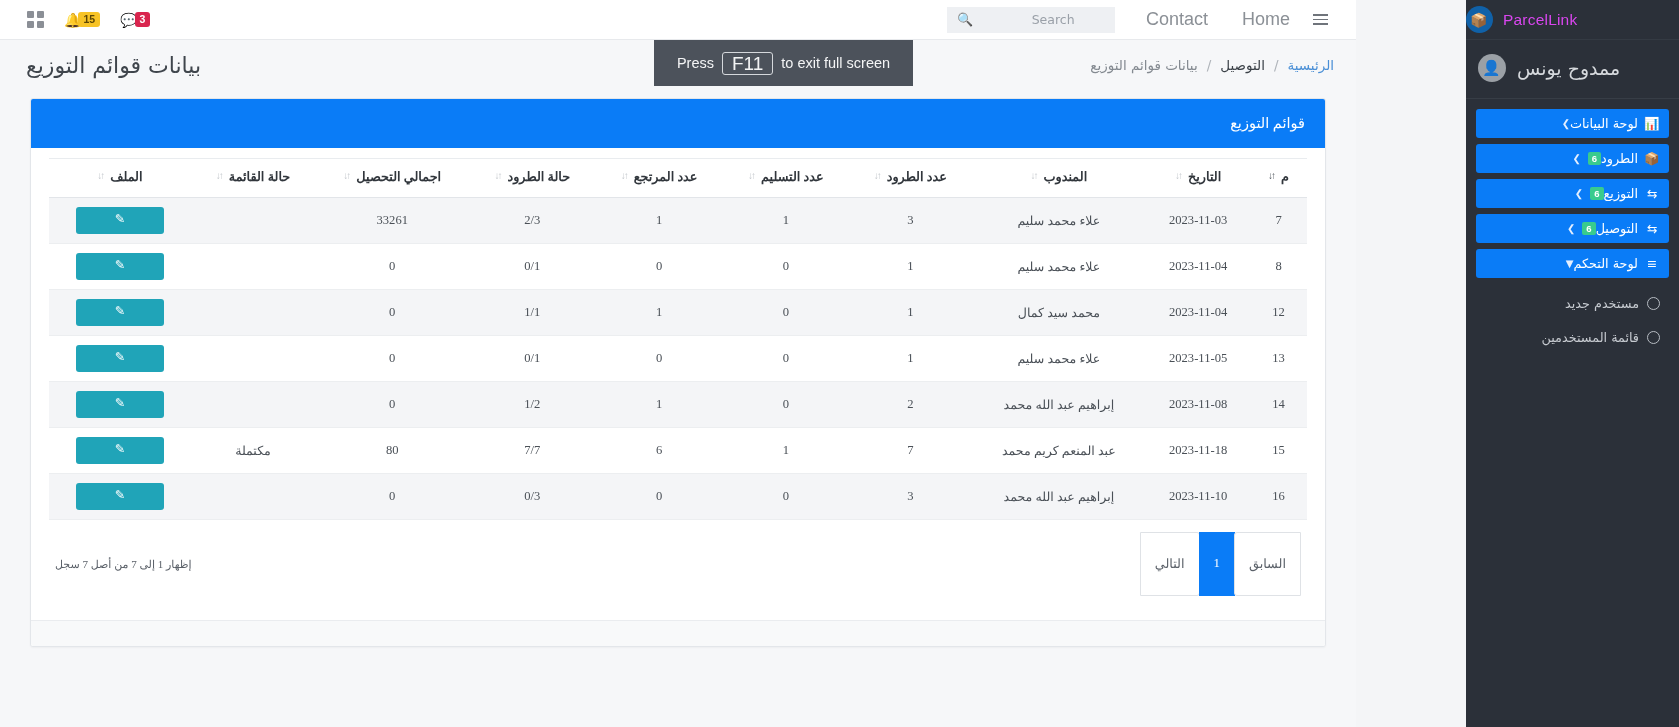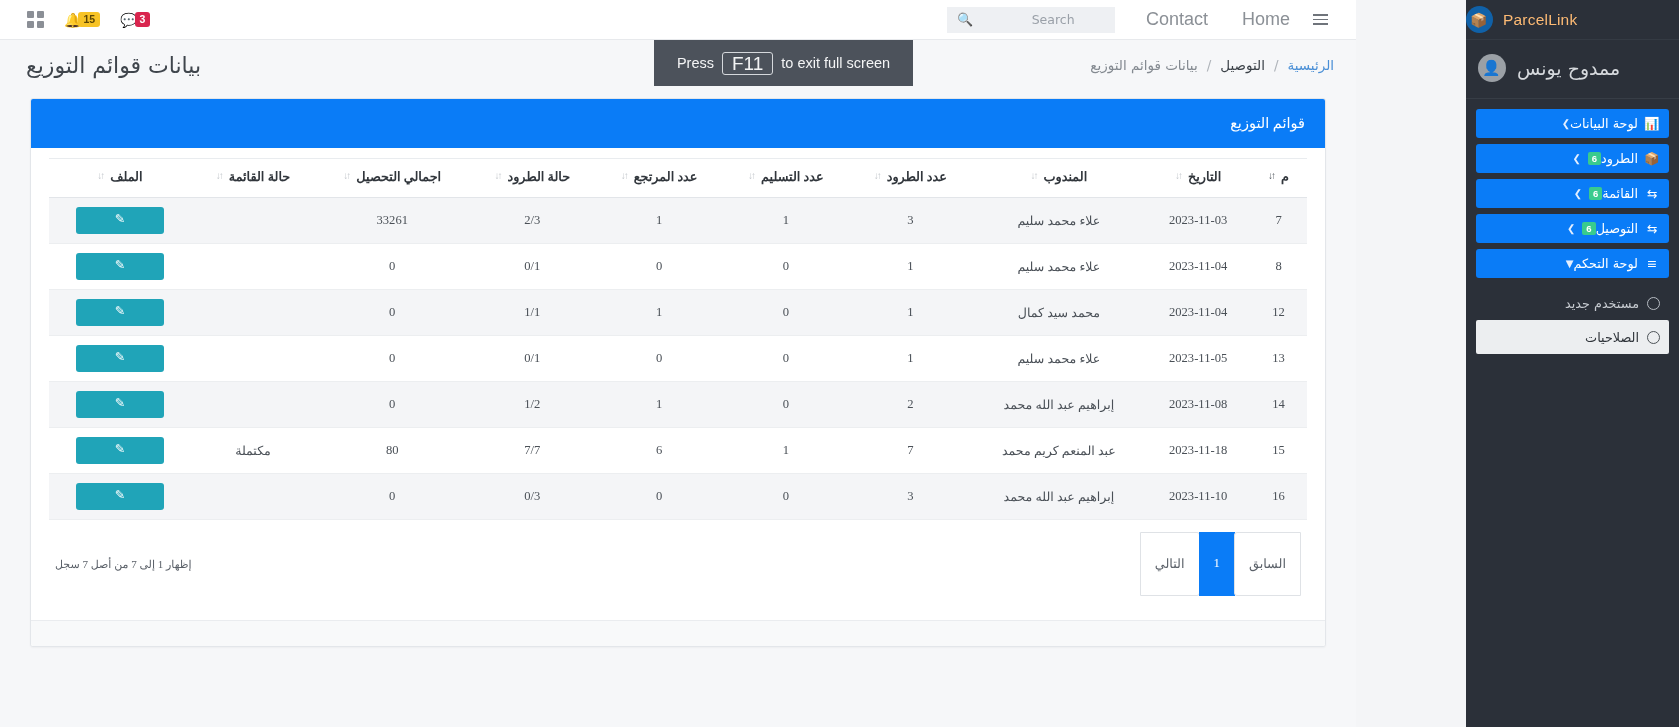--- a/index.html
+++ b/index.html
@@ -182,21 +182,21 @@
   .card-foot { height: 26px; background: #f8f9fa; border-top: 1px solid #eaecef; }
 
   
   .brand {
     height: 40px;
     display: flex; align-items: center; justify-content: flex-end;
     gap: 10px;
     padding: 0 14px 0 0;
     border-bottom: 1px solid #343a43;
   }
-  .brand-name { color: #fdba74; font-size: 15.5px; letter-spacing: .2px; font-family: "Liberation Sans", sans-serif; }
+  .brand-name { color: #d946ef; font-size: 15.5px; letter-spacing: .2px; font-family: "Liberation Sans", sans-serif; }
   .brand-logo {
     width: 27px; height: 27px; border-radius: 50%;
     background: #1061a8;
     display: flex; align-items: center; justify-content: center;
     color: #cfe3f7; font-size: 14px;
   }
   .profile {
     display: flex; align-items: center; justify-content: flex-end;
     gap: 11px; padding: 14px 14px 16px 12px;
     border-bottom: 1px solid #373d46;
@@ -463,21 +463,21 @@
       <div class="menu-item">
         <span class="mi-icon">📦</span>
         <span class="mi-label">الطرود</span>
         <span class="mi-right">
           <span class="mi-caret">❮</span>
           <span class="mi-badge">6</span>
         </span>
       </div>
       <div class="menu-item">
         <span class="mi-icon">⇆</span>
-        <span class="mi-label">القائمة</span>
+        <span class="mi-label">التوزيع</span>
         <span class="mi-right">
           <span class="mi-caret">❮</span>
           <span class="mi-badge">6</span>
         </span>
       </div>
       <div class="menu-item">
         <span class="mi-icon">⇆</span>
         <span class="mi-label">التوصيل</span>
         <span class="mi-right">
           <span class="mi-caret">❮</span>
@@ -490,23 +490,23 @@
         <span class="mi-right">
           <span class="mi-caret">▼</span>
         </span>
       </div>
     </div>
   <div class="menu" style="padding-top:2px" id="sidebar-submenu">
       <div class="sub-item">
         <span class="ring"></span>
         <span>مستخدم جديد</span>
       </div>
-      <div class="sub-item hovered">
+      <div class="sub-item">
         <span class="ring"></span>
-        <span>الصلاحيات</span>
+        <span>قائمة المستخدمين</span>
       </div>
     </div>
 </div>
 
 <div class="f11">
   <span>Press</span>
   <span class="key">F11</span>
   <span>to exit full screen</span>
 </div>
 

